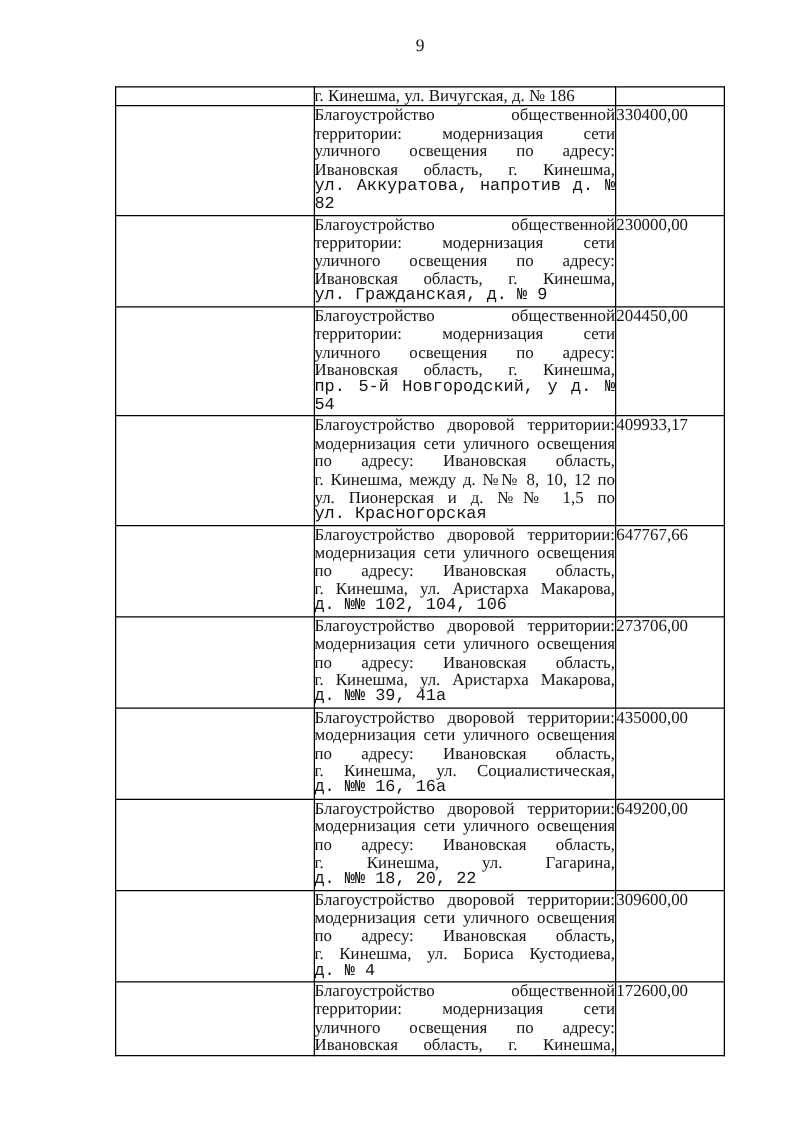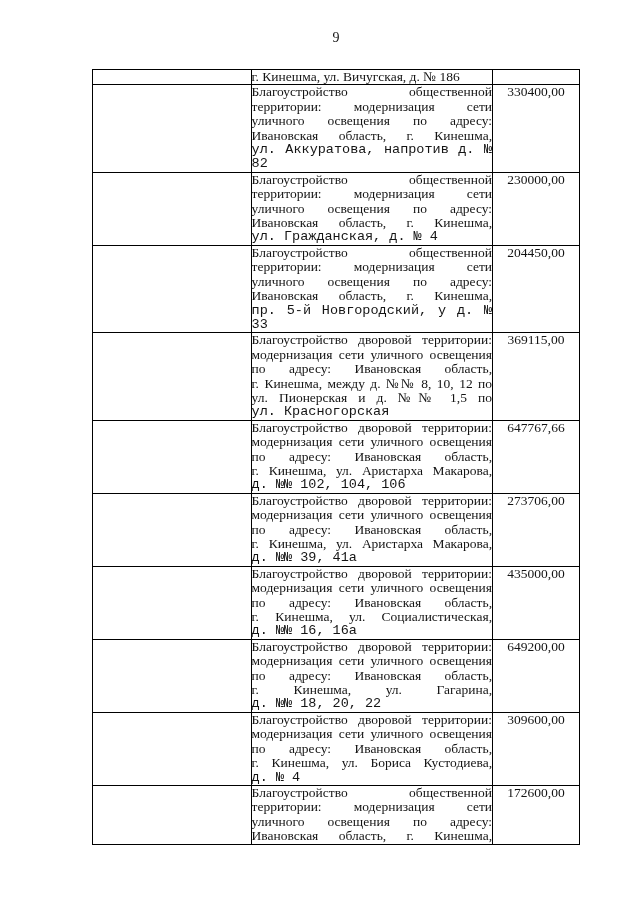--- a/index.html
+++ b/index.html
@@ -41,21 +41,20 @@
   }
   td.spacer-cell {
     width: 154px;
   }
   td.desc-cell {
     width: 235px;
     padding: 1px 4px 2px 7px;
   }
   td.amount-cell {
     width: 84px;
-    text-align: center;
     padding-top: 1px;
   }
   .desc-line {
     line-height: 14.4px;
     text-align: justify;
     text-align-last: justify;
     white-space: normal;
   }
   .desc-line.last-left {
     text-align-last: left;
@@ -100,51 +99,51 @@
             <div class="amount-text">330400,00</div>
           </td>
         </tr>
         <tr>
           <td class="spacer-cell"></td>
           <td class="desc-cell">
             <div class="desc-line">Благоустройство общественной</div>
             <div class="desc-line">территории: модернизация сети</div>
             <div class="desc-line">уличного освещения по адресу:</div>
             <div class="desc-line">Ивановская область, г. Кинешма,</div>
-            <div class="desc-line last-left">ул. Гражданская, д. № 4</div>
+            <div class="desc-line last-left">ул. Гражданская, д. № 9</div>
           </td>
           <td class="amount-cell">
             <div class="amount-text">230000,00</div>
           </td>
         </tr>
         <tr>
           <td class="spacer-cell"></td>
           <td class="desc-cell">
             <div class="desc-line">Благоустройство общественной</div>
             <div class="desc-line">территории: модернизация сети</div>
             <div class="desc-line">уличного освещения по адресу:</div>
             <div class="desc-line">Ивановская область, г. Кинешма,</div>
-            <div class="desc-line last-left">пр. 5-й Новгородский, у д. № 33</div>
+            <div class="desc-line last-left">пр. 5-й Новгородский, у д. № 54</div>
           </td>
           <td class="amount-cell">
             <div class="amount-text">204450,00</div>
           </td>
         </tr>
         <tr>
           <td class="spacer-cell"></td>
           <td class="desc-cell">
             <div class="desc-line">Благоустройство дворовой территории:</div>
             <div class="desc-line">модернизация сети уличного освещения</div>
             <div class="desc-line">по адресу: Ивановская область,</div>
             <div class="desc-line">г. Кинешма, между д. №№ 8, 10, 12 по</div>
             <div class="desc-line">ул. Пионерская и д. №№ 1,5 по</div>
             <div class="desc-line last-left">ул. Красногорская</div>
           </td>
           <td class="amount-cell">
-            <div class="amount-text">369115,00</div>
+            <div class="amount-text">409933,17</div>
           </td>
         </tr>
         <tr>
           <td class="spacer-cell"></td>
           <td class="desc-cell">
             <div class="desc-line">Благоустройство дворовой территории:</div>
             <div class="desc-line">модернизация сети уличного освещения</div>
             <div class="desc-line">по адресу: Ивановская область,</div>
             <div class="desc-line">г. Кинешма, ул. Аристарха Макарова,</div>
             <div class="desc-line last-left">д. №№ 102, 104, 106</div>

